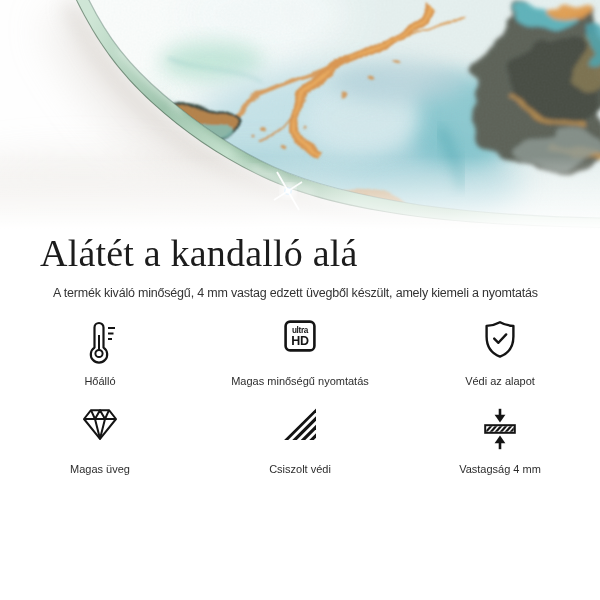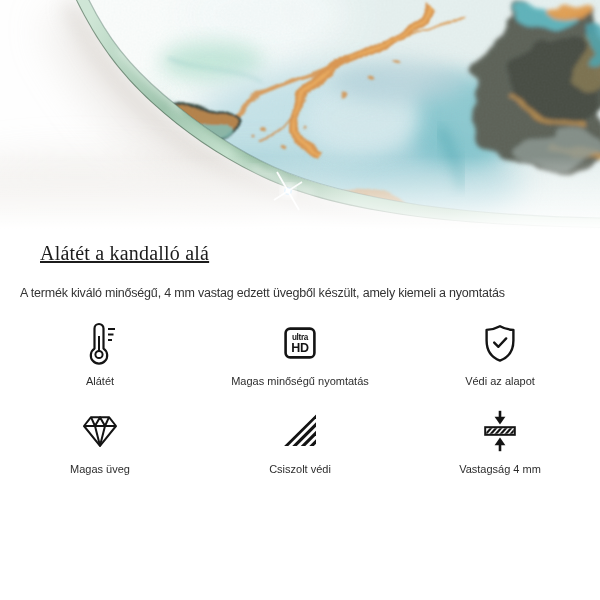--- a/index.html
+++ b/index.html
@@ -4,32 +4,32 @@
 <style>
   html,body{margin:0;padding:0;}
   body{
     width:600px;height:600px;overflow:hidden;background:#ffffff;
     font-family:"Liberation Sans",sans-serif;color:#333333;
   }
   .hero{position:relative;width:600px;height:236px;background:#fff;}
   .hero svg{display:block;}
   .title{
     font-family:"Liberation Serif",serif;font-weight:400;
-    font-size:20px;line-height:34px;color:#1c1c1c;
-    margin:0 40px;letter-spacing:.2px;text-decoration:underline;
+    font-size:38px;line-height:34px;color:#1c1c1c;
+    margin:0 40px;letter-spacing:.2px;
   }
   .title span{display:block;white-space:nowrap;}
-  .desc{margin:12px 20px 0;font-size:12.5px;line-height:22.4px;color:#333;letter-spacing:-.2px;}
+  .desc{margin:12px 53px 0;font-size:12.5px;line-height:22.4px;color:#333;letter-spacing:-.2px;}
   .desc span{display:block;white-space:nowrap;}
   .features{
     display:grid;grid-template-columns:repeat(3,1fr);
     width:600px;margin-top:16px;row-gap:20px;
   }
   .feature{display:flex;flex-direction:column;align-items:center;}
-  .icon-box{height:46px;display:flex;align-items:center;justify-content:center;}
+  .icon-box{height:46px;display:flex;align-items:flex-start;justify-content:center;}
   .flabel{margin-top:9px;font-size:11px;line-height:13px;color:#2d2d2d;text-align:center;}
   .ficon{stroke:#141414;fill:none;}
   .hd-text{font-family:"Liberation Sans",sans-serif;fill:#141414;stroke:none;letter-spacing:-.3px;}
 </style>
 </head>
 <body>
 
 <div class="hero">
   <svg width="600" height="236" viewBox="0 0 600 236">
     <defs>
@@ -185,21 +185,21 @@
     <div class="icon-box">
       <svg class="ficon" width="34" height="44" viewBox="0 0 34 44">
         <path d="M20.5,27.6 V7.5 a4.5,4.5 0 0 0 -9,0 V27.6 a8.2,8.2 0 1 0 9,0 Z" stroke-width="2.2" stroke-linejoin="round"></path>
         <line x1="16" y1="15" x2="16" y2="30" stroke-width="2"></line>
         <circle cx="16" cy="33.5" r="3.6" stroke-width="2"></circle>
         <line x1="25" y1="8" x2="32" y2="8" stroke-width="2"></line>
         <line x1="25" y1="13.5" x2="30.5" y2="13.5" stroke-width="2"></line>
         <line x1="25" y1="19" x2="29" y2="19" stroke-width="2"></line>
       </svg>
     </div>
-    <div class="flabel">Alátét</div>
+    <div class="flabel">Hőálló</div>
   </div>
 
   <div class="feature">
     <div class="icon-box">
       <svg class="ficon" width="32" height="32" viewBox="0 0 32 32">
         <rect x="1.6" y="1.6" width="28.8" height="28.8" rx="4.5" stroke-width="2.6"></rect>
         <text class="hd-text" x="16" y="13.4" font-size="8.2" font-weight="700" text-anchor="middle">ultra</text>
         <text class="hd-text" x="16" y="25.4" font-size="12.5" font-weight="800" text-anchor="middle">HD</text>
       </svg>
     </div>

